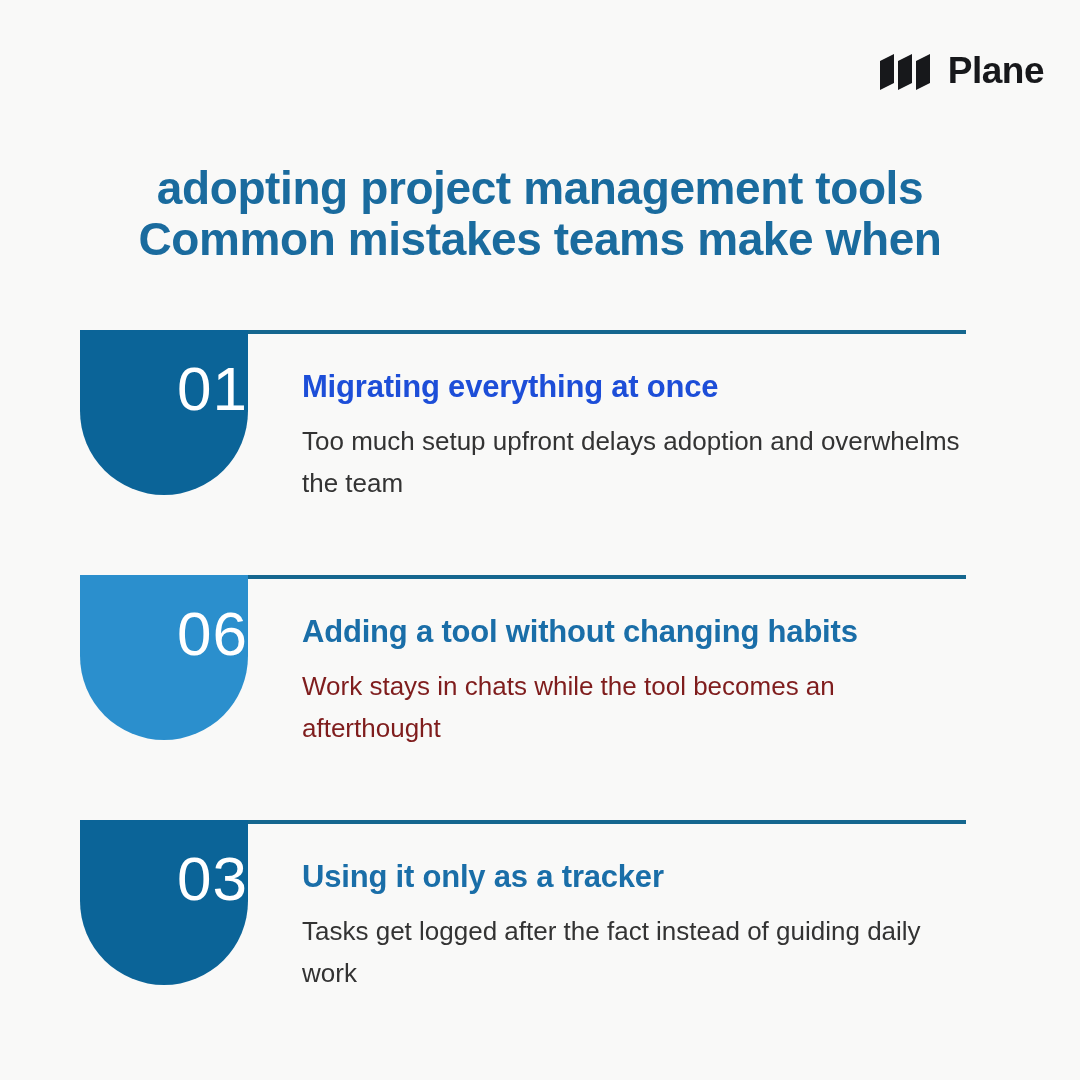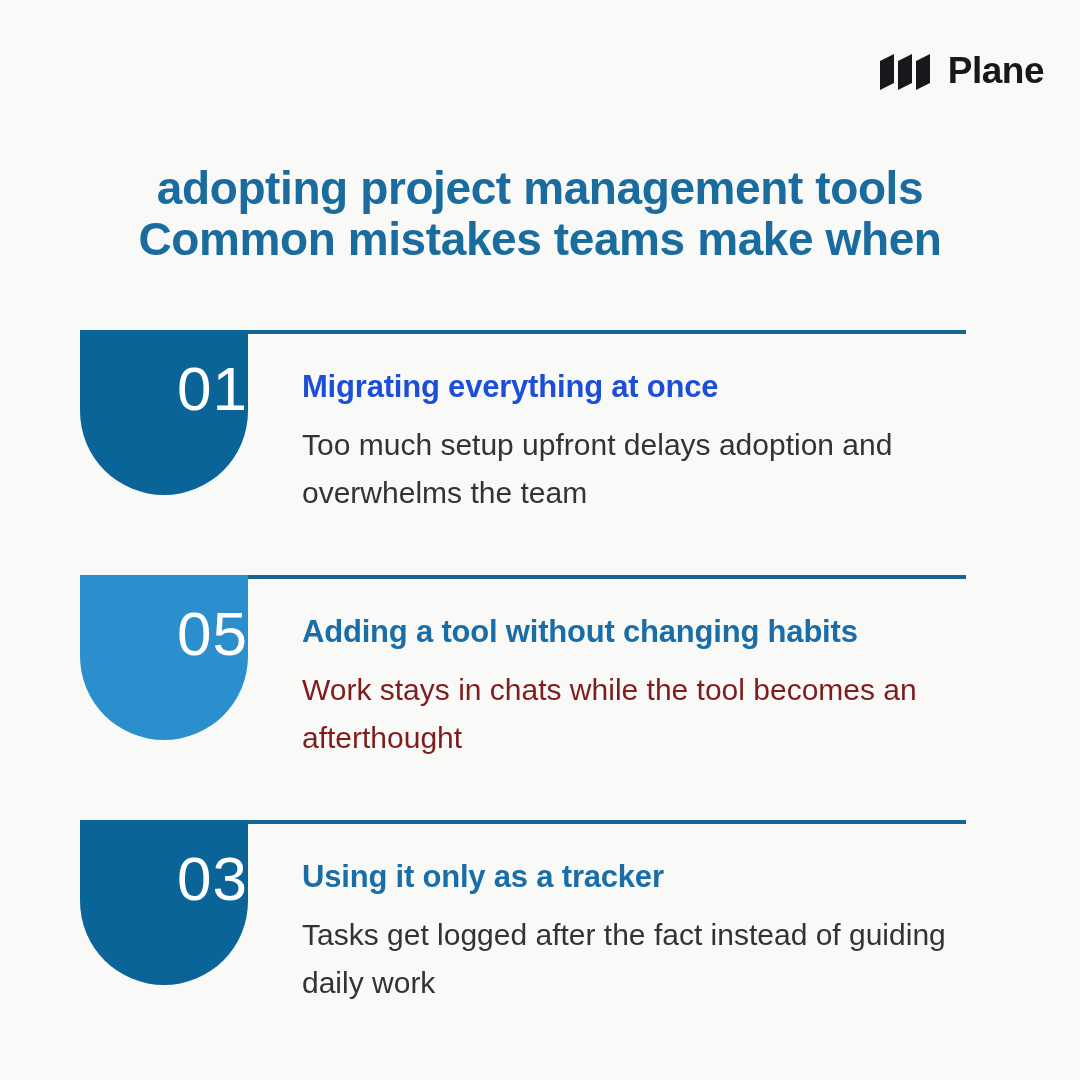--- a/index.html
+++ b/index.html
@@ -111,21 +111,21 @@
   .item-heading {
     color: #1a6ea8;
     font-size: 31px;
     font-weight: 600;
     letter-spacing: -0.2px;
     line-height: 1.2;
     margin: 0 0 16px 0;
   }
   .item-desc {
     color: #333333;
-    font-size: 30px;
+    font-size: 26px;
     font-weight: 400;
     line-height: 1.6;
     margin: 0;
   }
 </style>
 </head>
 <body style="background: rgb(249, 249, 248);">
 
 <div class="canvas">
 
@@ -156,21 +156,21 @@
       </div>
       <div class="item-body">
         <div class="item-heading" style="color: #1d4ed8;">Migrating everything at once</div>
         <p class="item-desc" style="color: rgb(51, 51, 51);">Too much setup upfront delays adoption and overwhelms the team</p>
       </div>
     </div>
 
     <div class="item">
       <div class="item-rule" style="background: rgb(21, 103, 143);"></div>
       <div class="badge" style="background: rgb(43, 143, 205);">
-        <span class="badge-num">05</span>
+        <span class="badge-num">06</span>
       </div>
       <div class="item-body">
         <div class="item-heading" style="color: rgb(26, 110, 168);">Adding a tool without changing habits</div>
         <p class="item-desc" style="color: #7f1d1d;">Work stays in chats while the tool becomes an afterthought</p>
       </div>
     </div>
 
     <div class="item">
       <div class="item-rule" style="background: rgb(21, 103, 143);"></div>
       <div class="badge" style="background: rgb(11, 100, 152);">

